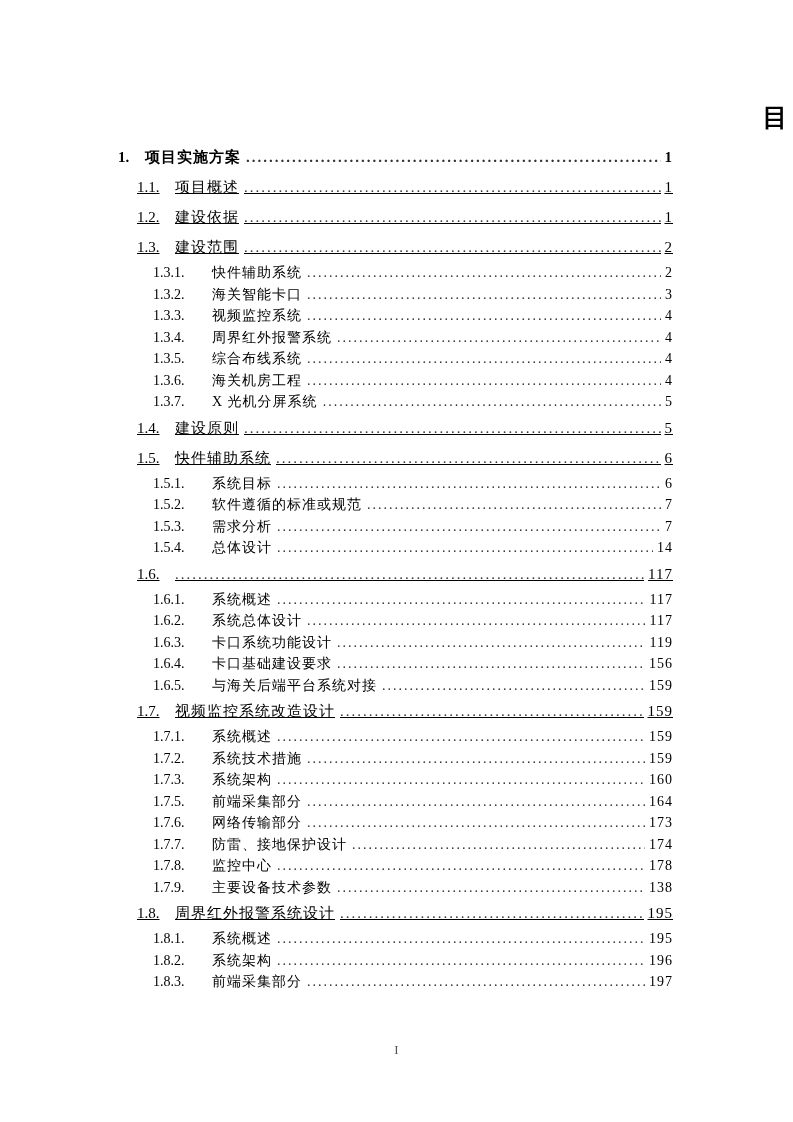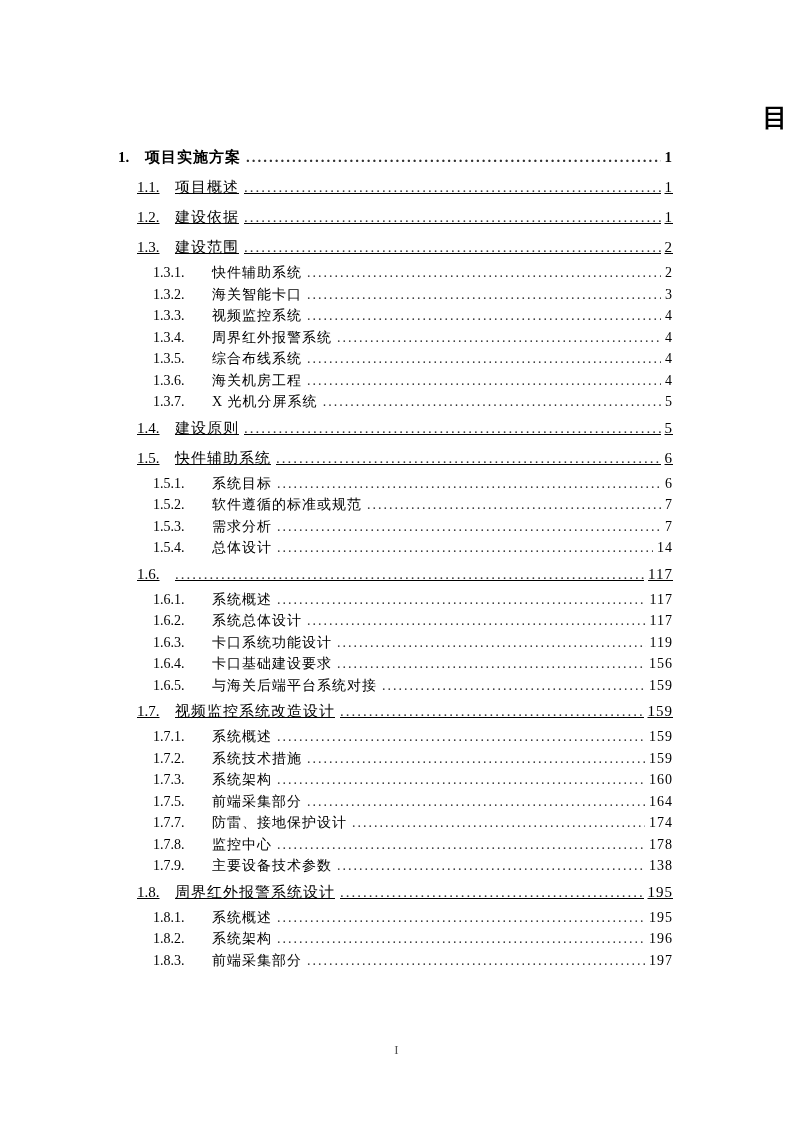--- a/index.html
+++ b/index.html
@@ -257,20 +257,26 @@
         <span class="leader"></span>
         <span class="pg">160</span>
       </div>
       <div class="row lvl3">
         <span class="num">1.7.5.</span>
         <span class="ttl">前端采集部分</span>
         <span class="leader"></span>
         <span class="pg">164</span>
       </div>
       <div class="row lvl3">
+        <span class="num">1.7.6.</span>
+        <span class="ttl">网络传输部分</span>
+        <span class="leader"></span>
+        <span class="pg">173</span>
+      </div>
+      <div class="row lvl3">
         <span class="num">1.7.7.</span>
         <span class="ttl">防雷、接地保护设计</span>
         <span class="leader"></span>
         <span class="pg">174</span>
       </div>
       <div class="row lvl3">
         <span class="num">1.7.8.</span>
         <span class="ttl">监控中心</span>
         <span class="leader"></span>
         <span class="pg">178</span>

